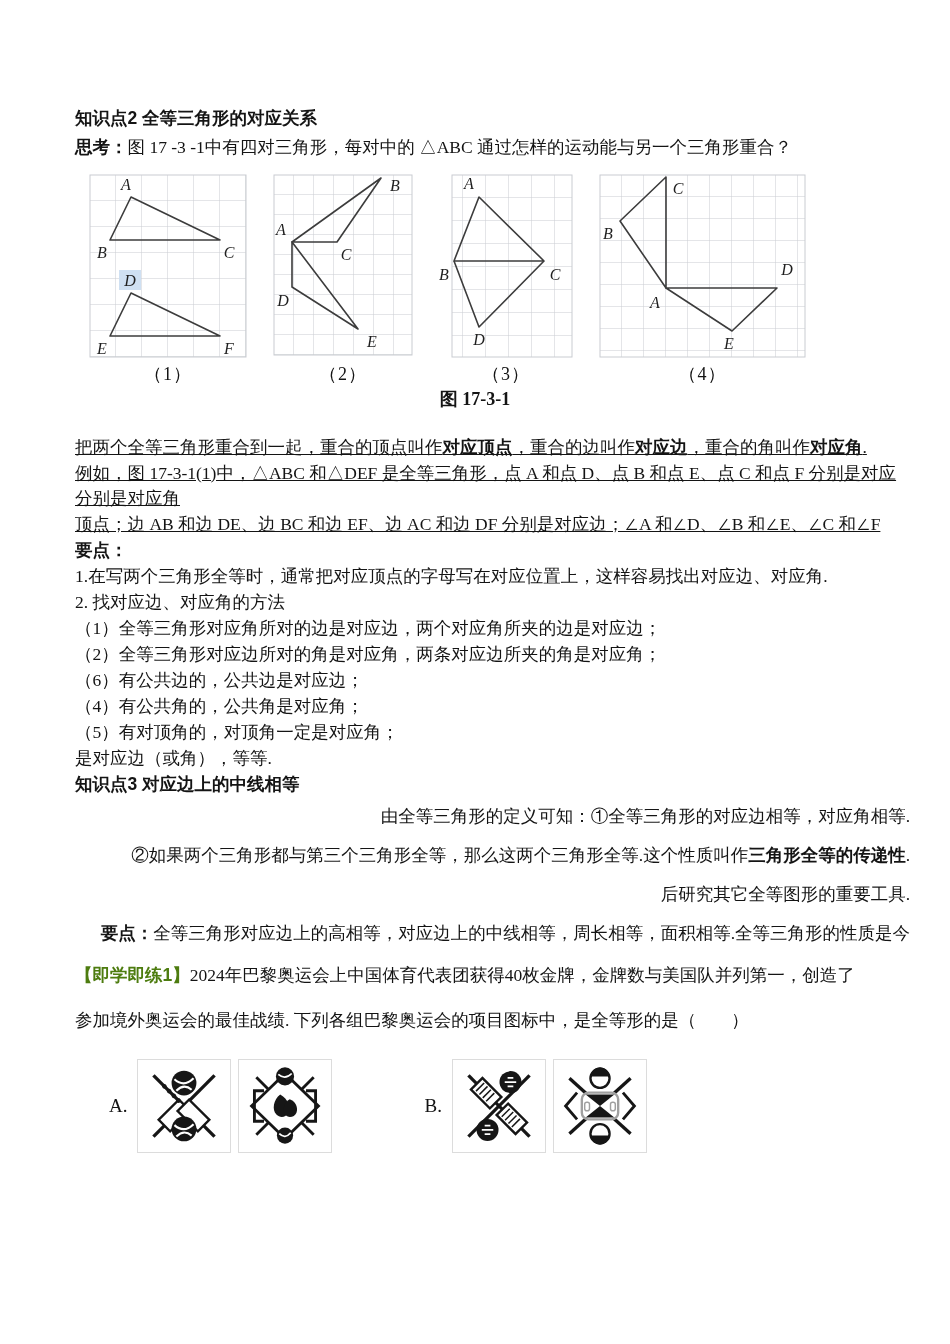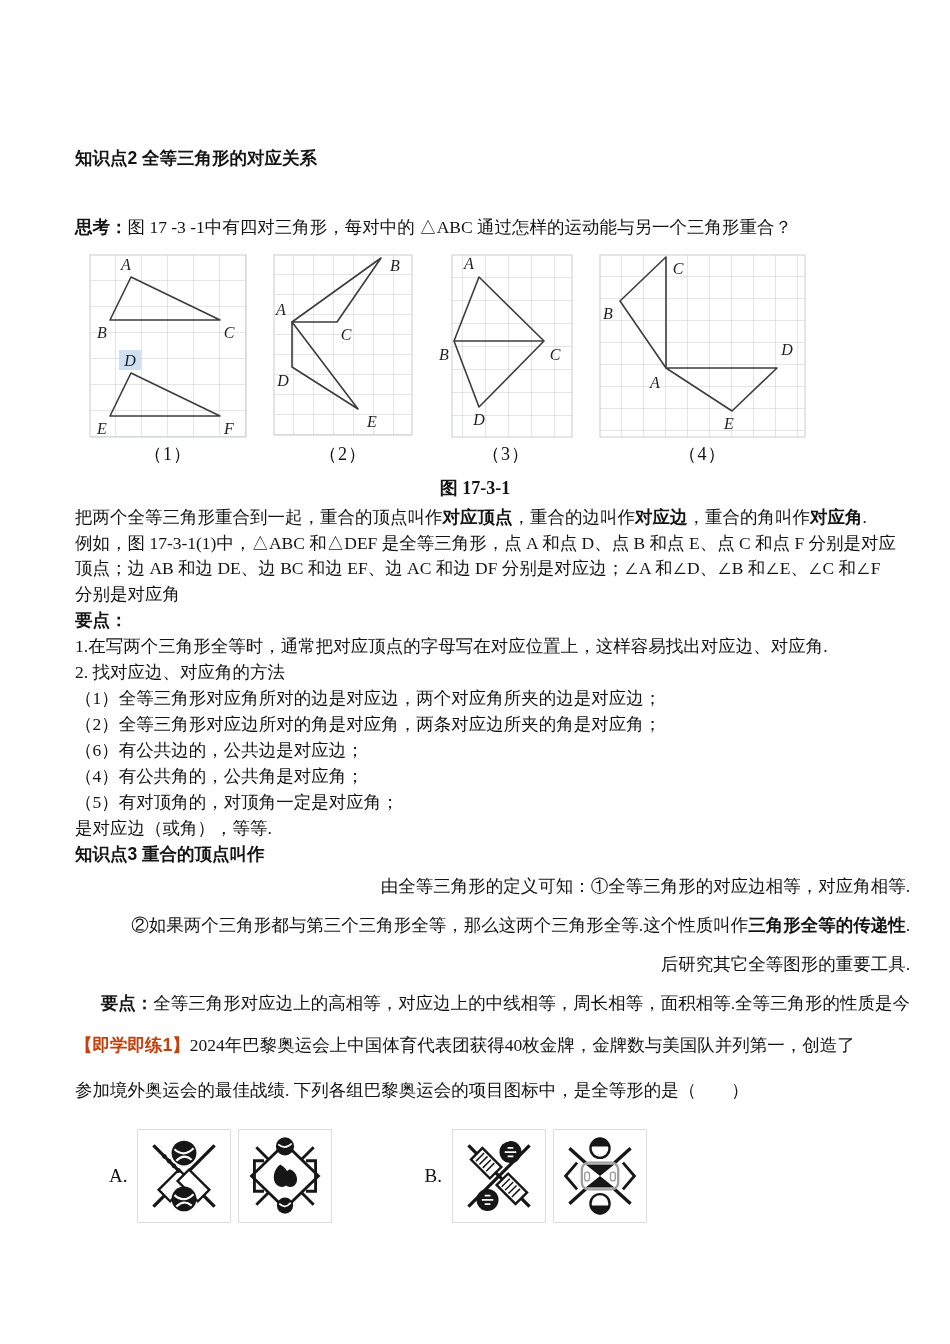--- a/index.html
+++ b/index.html
@@ -1,25 +1,25 @@
 <!DOCTYPE html>
 <html><head>
 <meta charset="utf-8">
 <style>
   html,body{margin:0;padding:0;background:#ffffff;}
   body{width:950px;height:1344px;overflow:hidden;font-family:"Liberation Serif",serif;color:#141414;}
   .content{padding:104px 40px 0 75px;}
   .line{font-size:17.5px;white-space:nowrap;line-height:27px;}
   span.b{font-family:"Liberation Sans",sans-serif;font-weight:700;}
-  .sec-top .line{line-height:29px;margin-top:40px;}
+  .sec-top .line{line-height:29px;}
   .figures{display:flex;gap:26px;margin:12px 0 0 14px;}
   .panel{display:flex;flex-direction:column;align-items:center;}
   .panel .cap{margin-top:5px;font-size:18px;letter-spacing:1px;line-height:22px;}
-  .fig-title{text-align:center;width:800px;font-weight:700;line-height:28px;margin-top:9px;font-size:18px;}
-  .para1{margin-top:3px;}
+  .fig-title{text-align:center;width:800px;font-weight:700;line-height:28px;margin-top:0;font-size:18px;}
+  .para1{margin-top:22px;text-decoration:underline;}
   .para1 .line{line-height:25.5px;}
   .list .line{line-height:26px;}
   .mblock .line{line-height:39px;text-align:right;}
   .qblock .line{line-height:45px;}
   .figtext{font-family:"Liberation Serif",serif;font-style:italic;font-size:16px;fill:#1f1f1f;}
   .options{display:flex;align-items:flex-start;margin-top:16px;}
   .opt-group{display:flex;align-items:center;}
   .opt-label{font-size:19px;line-height:94px;margin-right:10px;}
   .opt-group.first{margin-left:34px;}
   .opt-group.second{margin-left:92px;}
@@ -115,46 +115,46 @@
       <div class="cap">（4）</div>
     </div>
 
   </div>
 
   <div class="line fig-title"><span>图 17-3-1</span></div>
 
   <div class="para1">
     <div class="line"><span>把两个全等三角形重合到一起，重合的顶点叫作</span><span class="b">对应顶点</span><span>，重合的边叫作</span><span class="b">对应边</span><span>，重合的角叫作</span><span class="b">对应角</span><span>.</span></div>
     <div class="line"><span>例如，图 17-3-1(1)中，△ABC 和△DEF 是全等三角形，点 A 和点 D、点 B 和点 E、点 C 和点 F 分别是对应</span></div>
+    <div class="line"><span>分别是对应角</span></div>
     <div class="line"><span>顶点；边 AB 和边 DE、边 BC 和边 EF、边 AC 和边 DF 分别是对应边；∠A 和∠D、∠B 和∠E、∠C 和∠F</span></div>
-    <div class="line"><span>分别是对应角</span></div>
   </div>
 
   <div class="list">
     <div class="line"><span class="b">要点：</span></div>
     <div class="line"><span>1.在写两个三角形全等时，通常把对应顶点的字母写在对应位置上，这样容易找出对应边、对应角.</span></div>
     <div class="line"><span>2. 找对应边、对应角的方法</span></div>
     <div class="line"><span>（1）全等三角形对应角所对的边是对应边，两个对应角所夹的边是对应边；</span></div>
     <div class="line"><span>（2）全等三角形对应边所对的角是对应角，两条对应边所夹的角是对应角；</span></div>
     <div class="line"><span>（6）有公共边的，公共边是对应边；</span></div>
     <div class="line"><span>（4）有公共角的，公共角是对应角；</span></div>
     <div class="line"><span>（5）有对顶角的，对顶角一定是对应角；</span></div>
     <div class="line"><span>是对应边（或角），等等.</span></div>
-    <div class="line"><span class="b">知识点3 重合的顶点叫作</span></div>
+    <div class="line"><span class="b">知识点3 对应边上的中线相等</span></div>
   </div>
 
   <div class="mblock">
     <div class="line"><span>由全等三角形的定义可知：①全等三角形的对应边相等，对应角相等.</span></div>
     <div class="line"><span>②如果两个三角形都与第三个三角形全等，那么这两个三角形全等.这个性质叫作</span><span class="b">三角形全等的传递性</span><span>.</span></div>
     <div class="line"><span>后研究其它全等图形的重要工具.</span></div>
     <div class="line"><span class="b">要点：</span><span>全等三角形对应边上的高相等，对应边上的中线相等，周长相等，面积相等.全等三角形的性质是今</span></div>
   </div>
 
   <div class="qblock">
-    <div class="line"><span class="b" style="color: #c2410c;">【即学即练1】</span><span>2024年巴黎奥运会上中国体育代表团获得40枚金牌，金牌数与美国队并列第一，创造了</span></div>
+    <div class="line"><span class="b" style="color: #4d7c0f;">【即学即练1】</span><span>2024年巴黎奥运会上中国体育代表团获得40枚金牌，金牌数与美国队并列第一，创造了</span></div>
     <div class="line"><span>参加境外奥运会的最佳战绩. 下列各组巴黎奥运会的项目图标中，是全等形的是（　　）</span></div>
   </div>
 
   <div class="options">
 
     <div class="opt-group first">
       <span class="opt-label">A.</span>
       <div class="tile">
         <svg width="86" height="86" viewBox="0 0 90 90">
           <g stroke="#161616" fill="none" stroke-width="3.5">

